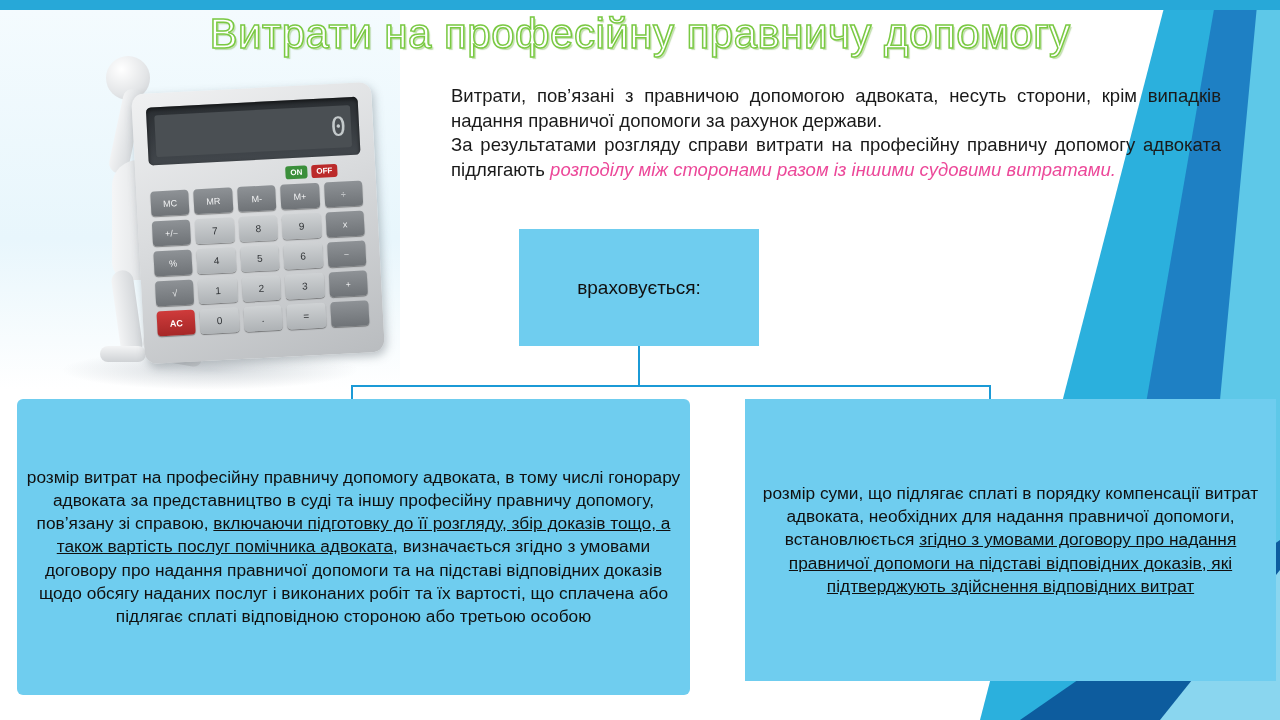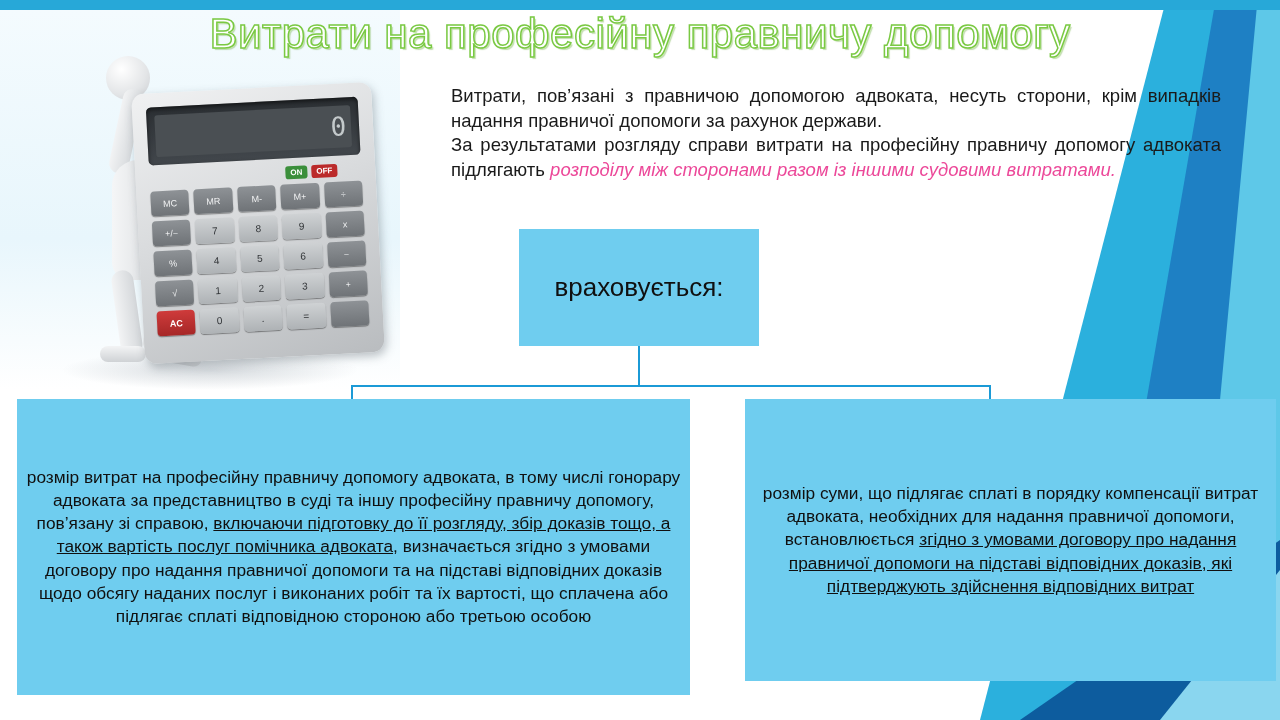--- a/index.html
+++ b/index.html
@@ -271,32 +271,33 @@
     box-sizing: border-box;
     z-index: 6;
     color: #101010;
   }
   .node-top {
     left: 519px; top: 229px;
     width: 240px; height: 117px;
     display: flex;
     align-items: center;
     justify-content: center;
-    font-size: 26px;
+    font-size: 19px;
   }
   .node-left {
     left: 17px; top: 399px;
     width: 673px; height: 296px;
     padding: 14px 8px;
     display: flex;
     align-items: center;
     justify-content: center;
     text-align: center;
     font-size: 17.3px;
     line-height: 1.34;
+    border-radius: 6px;
   }
   .node-right {
     left: 729px; top: 399px;
     width: 531px; height: 282px;
     padding: 14px 12px;
     display: flex;
     align-items: center;
     justify-content: center;
     text-align: center;
     font-size: 17.3px;

